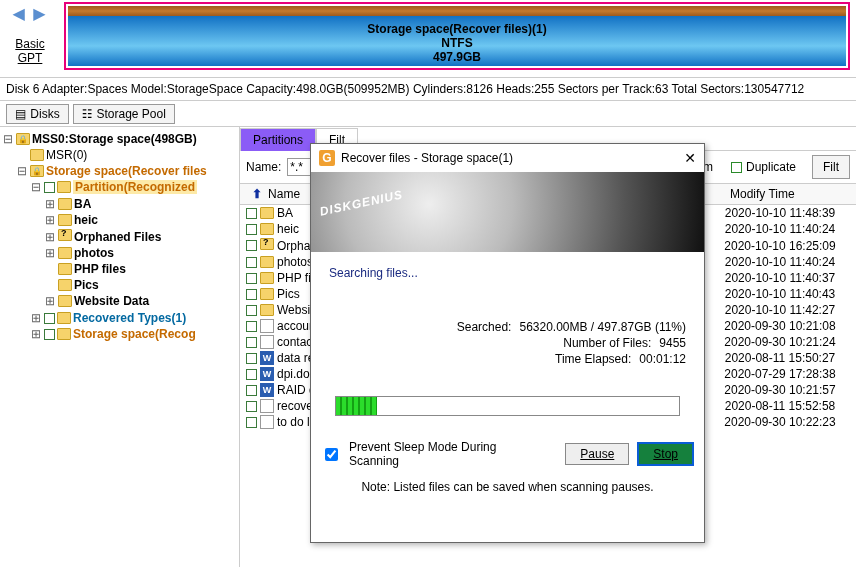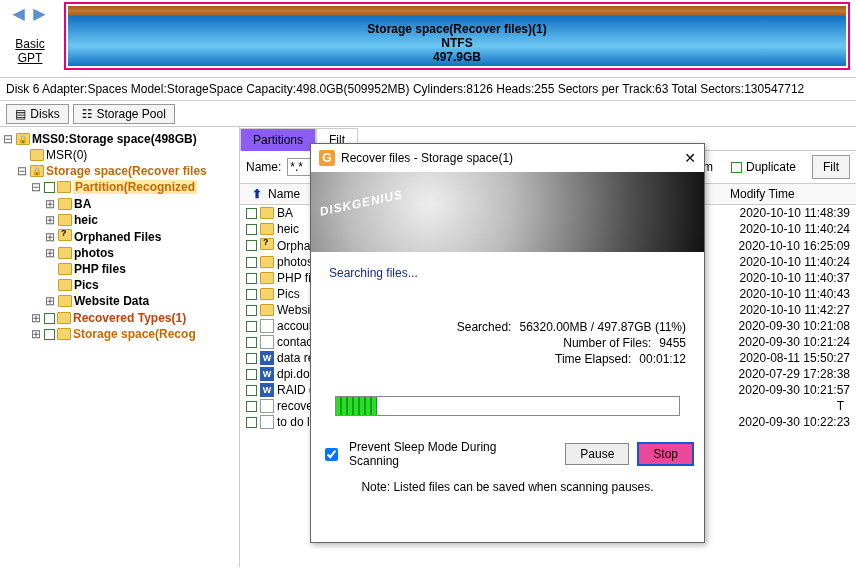--- a/index.html
+++ b/index.html
@@ -18,56 +18,56 @@
 .main { display: flex; height: 440px; }
 .tree { width: 240px; border-right: 1px solid #ccc; padding: 4px 2px; overflow: hidden; }
 .tree div { white-space: nowrap; padding: 1px 0; }
 .tnode { display: flex; align-items: center; gap: 2px; }
 .tw { display: inline-block; text-align: center; width: 12px; color: #666; }
 .fold { display: inline-block; width: 14px; height: 12px; background: #f6d36b; border: 1px solid #c9a022; border-radius: 1px; }
 .fold.lock::after { content: "🔒"; font-size: 8px; position: relative; top:-3px; left:1px; }
 .chk { display:inline-block; width:11px; height:11px; border:1px solid #3a7a3a; }
 .bold { font-weight: bold; }
 .orange { color: #c46a00; }
-.blue { color: #c2410c; }
+.blue { color: #0369a1; }
 .hl { background: #fdeaa8; padding: 0 2px; }
 .right { flex: 1; position: relative; }
 .tabs { display: flex; border-bottom: 1px solid #ccc; }
 .tab { padding: 4px 12px; border: 1px solid #ccc; border-bottom: none; background: #8b5cf6; position: relative; top: 1px; }
 .tab.active { background: #fff; }
 .filterbar { display: flex; align-items: center; padding: 4px 6px; gap: 6px; border-bottom: 1px solid #ccc; }
 .filterbar input.nm { width: 40px; border: 1px solid #999; padding: 1px 2px; }
 .dup { margin-left: auto; display: flex; align-items: center; gap: 4px; }
 .btnf { border: 1px solid #999; background: #f4f4f4; padding: 4px 10px; }
 .listhdr { display: flex; background: #f8f8f8; border-bottom: 1px solid #ccc; padding: 3px 6px; }
 .listhdr .cname { flex: 1; }
 .listhdr .cmod { width: 120px; }
 .filerow { display: flex; align-items: center; padding: 1px 6px; gap: 3px; }
 .filerow .cname { display: flex; align-items: center; gap: 3px; width: 70px; overflow: hidden; }
-.filerow .cmod { width: 140px; text-align: right; margin-left: auto; }
+.filerow .cmod { width: 140px; text-align: center; margin-left: auto; }
 .fgap { flex: 1; }
 .wicon { display:inline-block; width:14px; height:14px; background:#2a5db0; color:#fff; font-size:9px; text-align:center; line-height:14px; font-weight:bold; }
 .ticon { display:inline-block; width:14px; height:14px; border:1px solid #999; }
 .uparrow { color:#1030a0; font-weight:bold; padding:0 6px; cursor:pointer; }
 .dialog { position: absolute; left: 310px; top: 143px; width: 395px; height: 400px; background: #fff; border: 1px solid #666; box-shadow: 2px 2px 6px rgba(0,0,0,0.3); z-index: 10; }
 .dlg-title { display: flex; align-items: center; padding: 6px 8px; }
 .dlg-ico { width:16px; height:16px; background:#f0a030; border-radius:2px; margin-right:6px; display:flex; align-items:center; justify-content:center; color:#fff; font-weight:bold; }
 .dlg-close { margin-left: auto; font-size: 14px; cursor: pointer; }
 .dlg-img { height: 80px; background: radial-gradient(circle at 30% 40%, #eee 0%, #bbb 30%, #555 70%, #111 100%); position:relative; color:#fff; font-weight:bold; font-style:italic; }
 .dlg-img span { position:absolute; left:8px; top:24px; transform: rotate(-12deg); letter-spacing:1px; }
 .dlg-body { padding: 14px 18px 6px 18px; }
 .srch { color:#1a2a80; margin-bottom: 40px; }
 .stats { margin: 0 0 30px 30px; }
 .stats div { display:flex; margin:2px 0;justify-content:flex-end; }
 .stats .lbl { width:120px; text-align:right; padding-right:8px; }
 .prog { border:1px solid #888; height:20px; margin: 0 6px 18px 6px; position:relative; background:#fff; }
 .prog-fill { height:100%; width:12%; background: repeating-linear-gradient(90deg,#2bdc2b 0 4px,#14a014 4px 6px); }
 .dlg-bot { display:flex; align-items:center; padding: 0 10px 8px 10px; gap:8px; }
-.dbtn { border:1px solid #888; background:#eee; padding:3px 14px; cursor:pointer; }
-.dbtn.stop { border:2px solid #0a5cd6; background:#ec4899; }
+.dbtn { border:1px solid #888; background:#eee; padding:3px 14px; cursor:pointer;text-decoration:underline; }
+.dbtn.stop { border:2px solid #0a5cd6; background:#15803d; }
 .note { text-align:center; padding: 4px 0 8px 0; }
 </style>
 </head>
 <body>
 
 <div class="topbar">
   <div class="nav-arrows">
     <div class="arr">◀ ▶</div>
     <div class="lbl"><span>Basic</span><br><span>GPT</span></div>
   </div>
@@ -276,20 +276,21 @@
           <span class="fgap"></span>
           <span style="width:20px;text-align:right;padding-right:6px">C</span>
           <span class="cmod">2020-09-30 10:21:57</span>
         </div>
         <div class="filerow">
           <span class="chk"></span>
           <span class="ticon"></span>
           <span class="cname">recover f</span>
           <span class="fgap"></span>
           <span style="width:20px;text-align:right;padding-right:6px">T</span>
+          <span class="cmod">2020-08-11 15:52:58</span>
         </div>
         <div class="filerow">
           <span class="chk"></span>
           <span class="ticon"></span>
           <span class="cname">to do list</span>
           <span class="fgap"></span>
           <span style="width:20px;text-align:right;padding-right:6px">T</span>
           <span class="cmod">2020-09-30 10:22:23</span>
         </div>
       </div>

